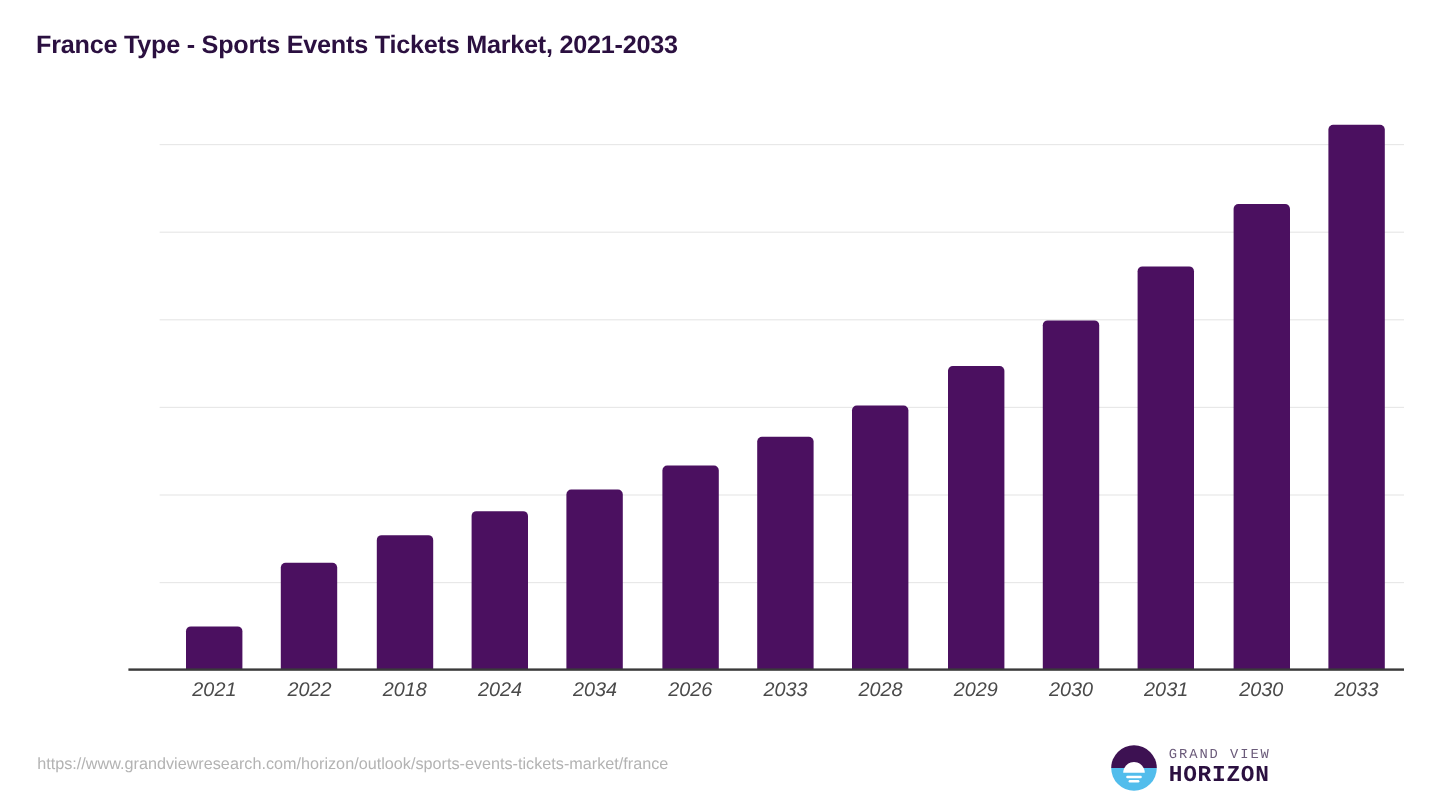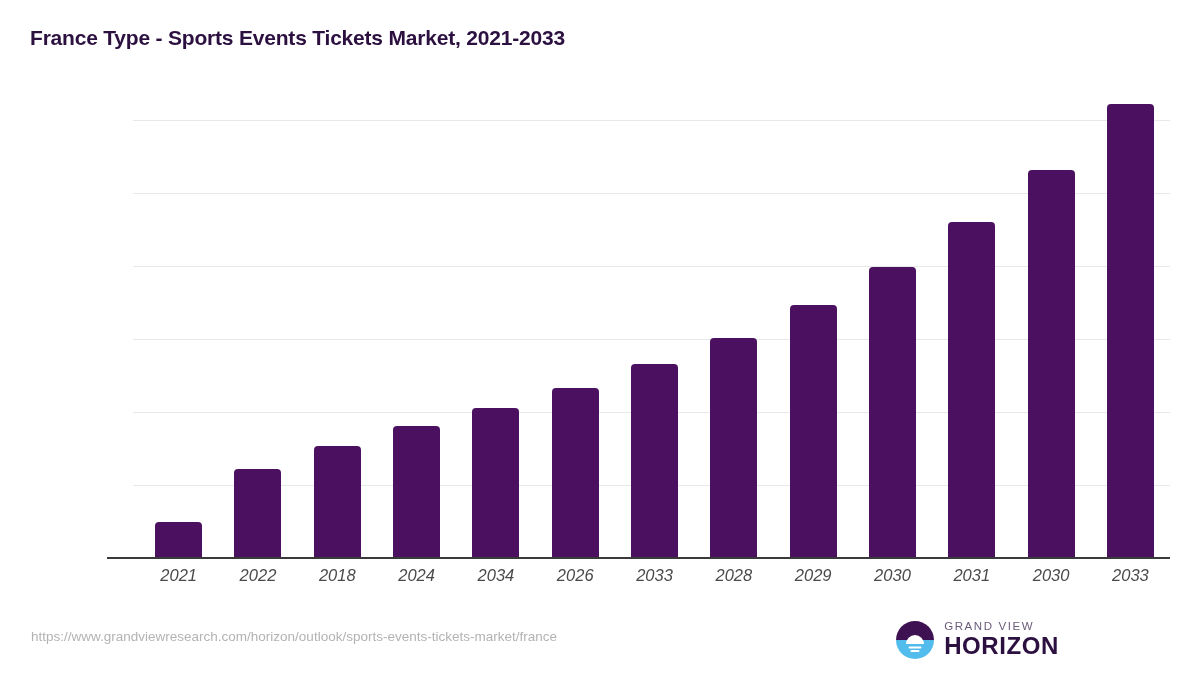--- a/index.html
+++ b/index.html
@@ -113,30 +113,30 @@
     right: 28px; top: 618px;
     height: 44px;
     display: flex;
     align-items: center;
     gap: 9px;
   }
   .logo-mark {
     width: 40px; height: 40px;
     flex: 0 0 40px;
   }
-  .logo-text { display: flex; flex-direction: column; justify-content: center; }
+  .logo-text { display: flex; flex-direction: column; justify-content: center; font-family: Liberation Mono, monospace; }
   .logo-top {
     font-size: 11.5px;
     letter-spacing: 1.6px;
     color: #6b5b7a;
     font-weight: normal;
     line-height: 1.15;
   }
   .logo-bottom {
-    font-size: 24px;
+    font-size: 19px;
     letter-spacing: 0.6px;
     color: #2b1040;
     font-weight: bold;
     line-height: 1.1;
   }
 </style>
 </head>
 <body>
 
 <div id="page">

